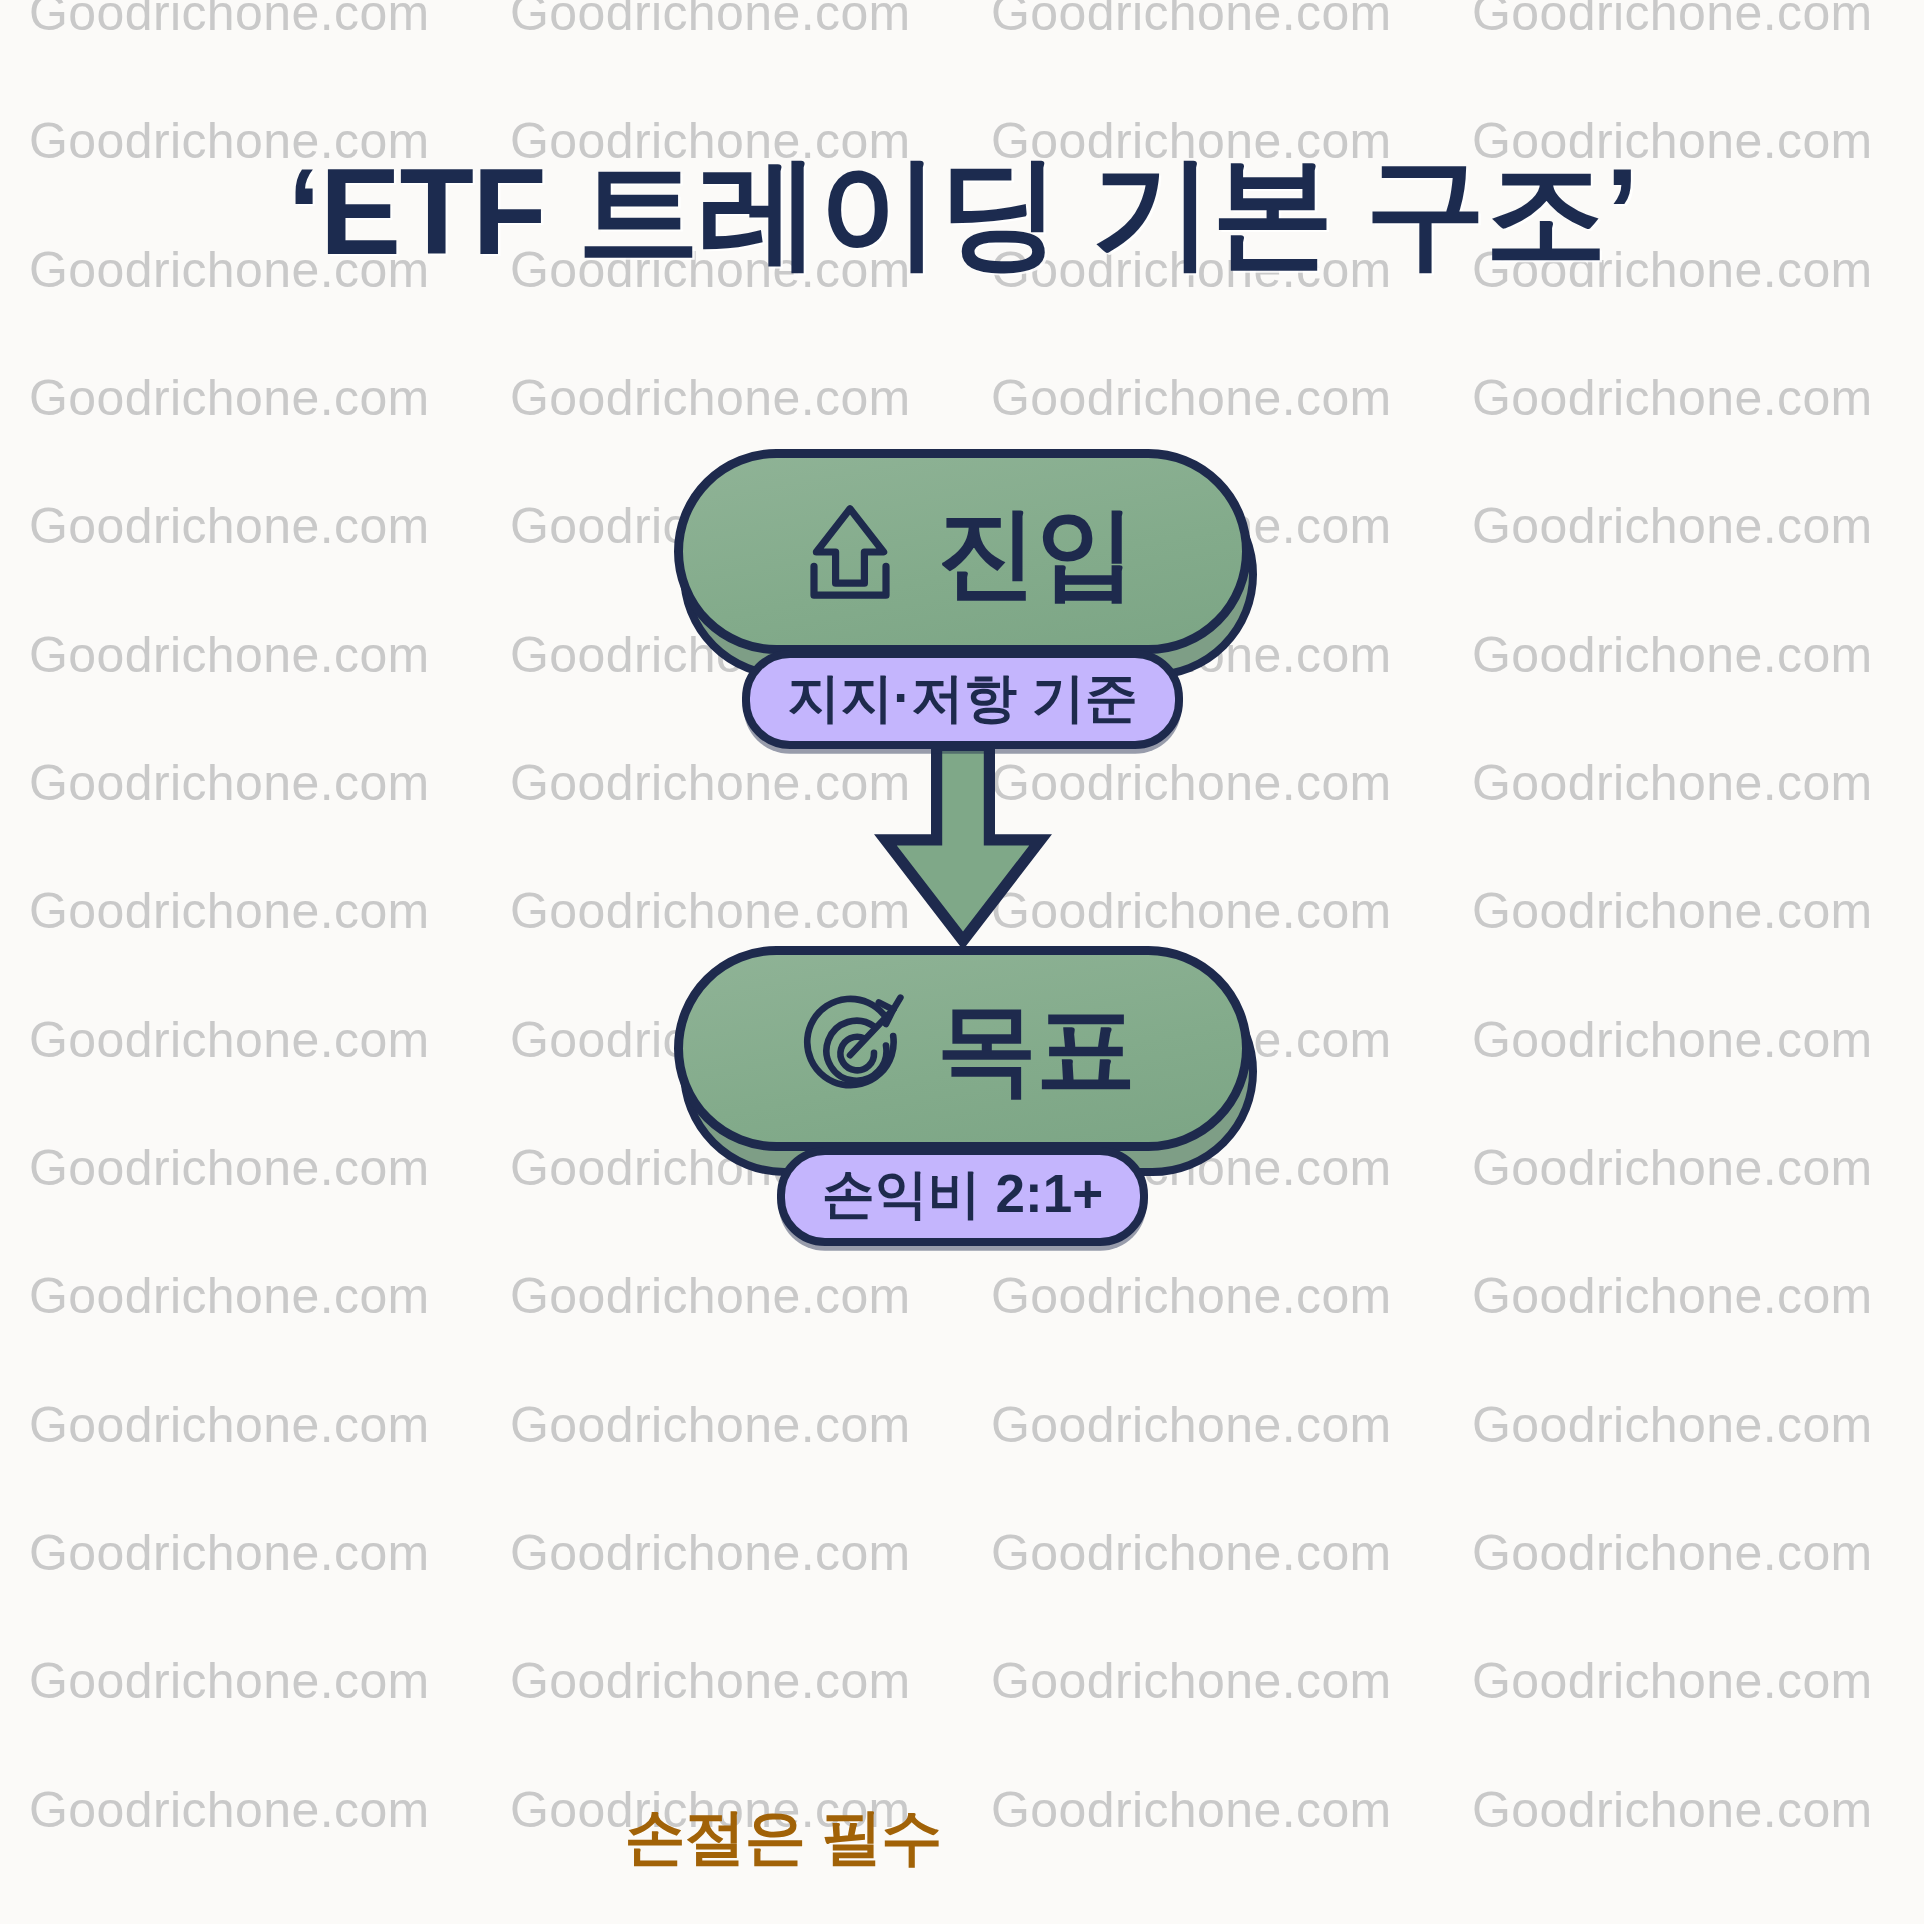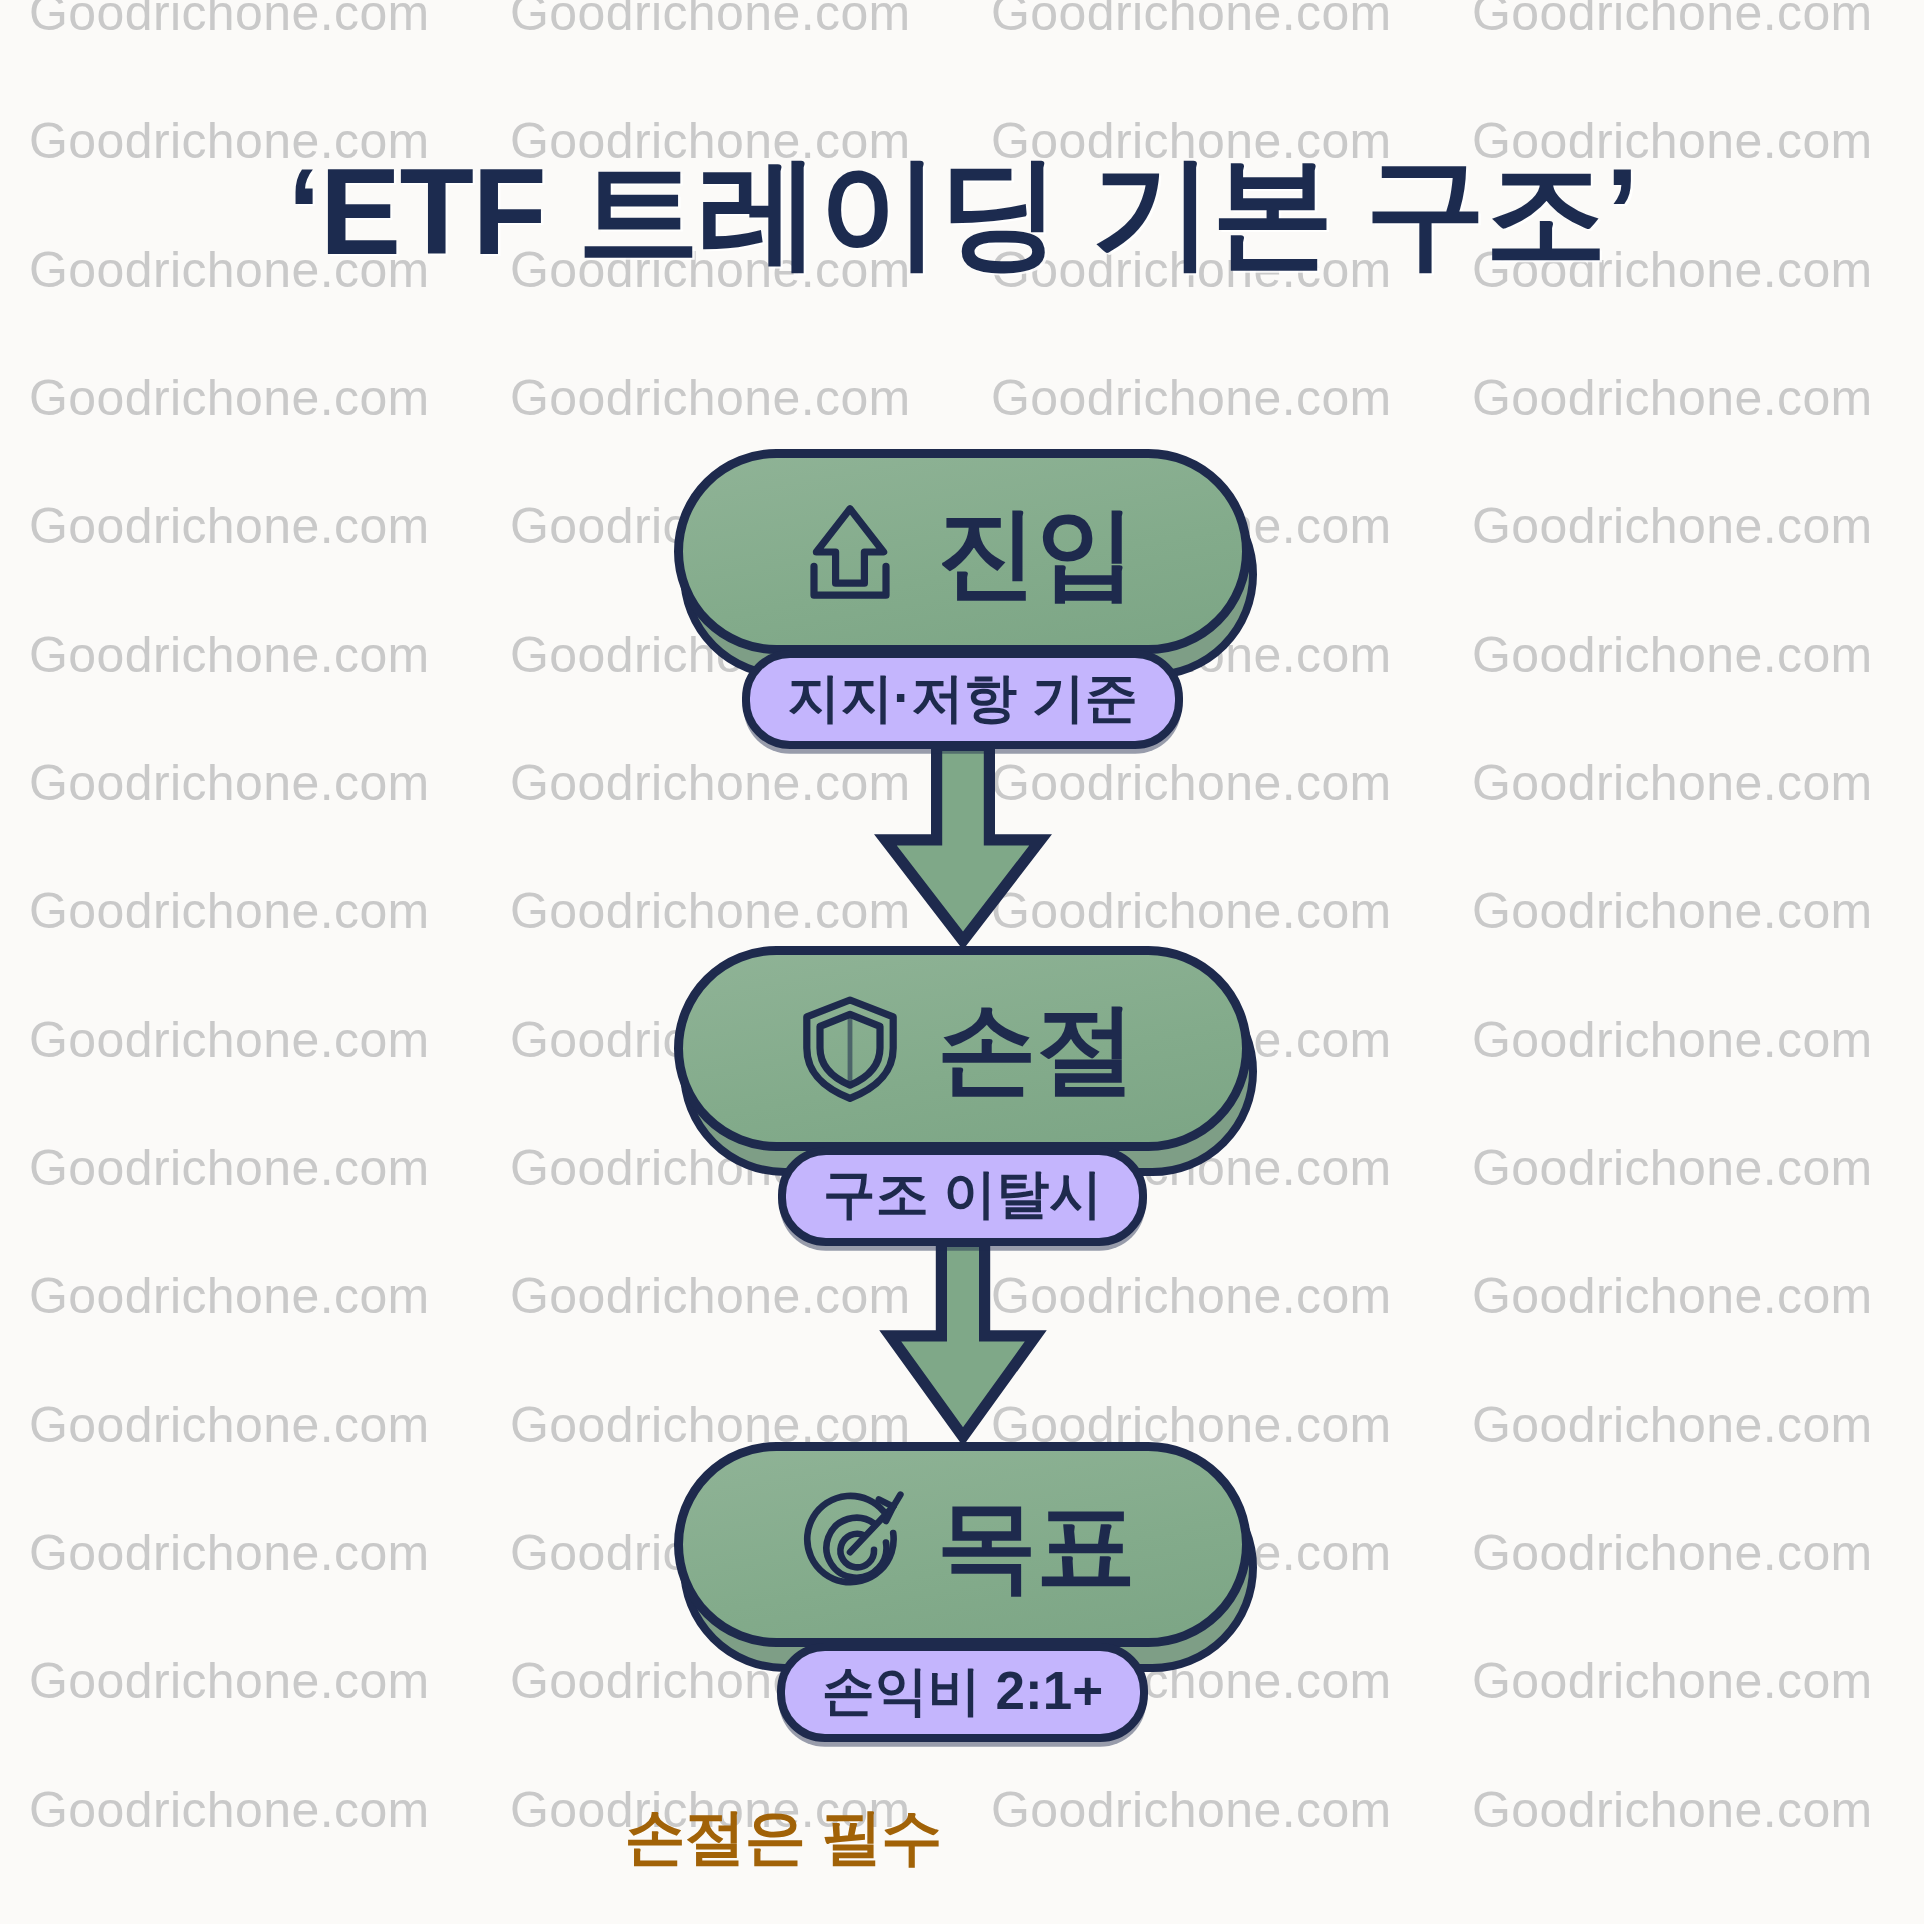--- a/index.html
+++ b/index.html
@@ -297,41 +297,20 @@
           </div>
         </div>
         <div class="connector-label">지지·저항 기준</div>
         <div class="arrow-wrap">
           <svg width="184" height="201" viewBox="0 0 230 250">
             <path d="M82 0 L148 0 L148 118 L212 118 L115 244 L18 118 L82 118 Z" fill="#7FA888" stroke="#1E2A4D" stroke-width="14" stroke-linejoin="miter"></path>
           </svg>
         </div>
       </div>
 
-      <div class="flow-step">
-        <div class="node-wrap">
-          <div class="node-shadow"></div>
-          <div class="node-pill">
-            <span class="node-icon">
-              <svg viewBox="0 0 100 100" fill="none" stroke="#1E2A4D" stroke-width="6" stroke-linecap="round" stroke-linejoin="round">
-                <path d="M50 10 L86 24 L86 50 C86 72 70 84 50 92 C30 84 14 72 14 50 L14 24 Z"></path>
-                <path d="M50 22 L75 32 L75 50 C75 66 64 75 50 81 C36 75 25 66 25 50 L25 32 Z"></path>
-                <path d="M50 22 L50 81" stroke-width="4" opacity="0.55"></path>
-              </svg>
-            </span>
-            <span class="node-label">손절</span>
-          </div>
-        </div>
-        <div class="connector-label">구조 이탈시</div>
-        <div class="arrow-wrap">
-          <svg width="184" height="201" viewBox="0 0 230 250">
-            <path d="M88 0 L142 0 L142 118 L206 118 L115 244 L24 118 L88 118 Z" fill="#7FA888" stroke="#1E2A4D" stroke-width="14" stroke-linejoin="miter"></path>
-          </svg>
-        </div>
-      </div>
 
       <div class="flow-step">
         <div class="node-wrap">
           <div class="node-shadow"></div>
           <div class="node-pill">
             <span class="node-icon">
               <svg viewBox="0 0 100 100" fill="none" stroke="#1E2A4D" stroke-width="5.5" stroke-linecap="round" stroke-linejoin="round">
                 <path d="M78 22 A36 36 0 1 0 86 40"></path>
                 <path d="M70 32 A25 25 0 1 0 80 48"></path>
                 <path d="M62 42 A14 14 0 1 0 70 54"></path>

